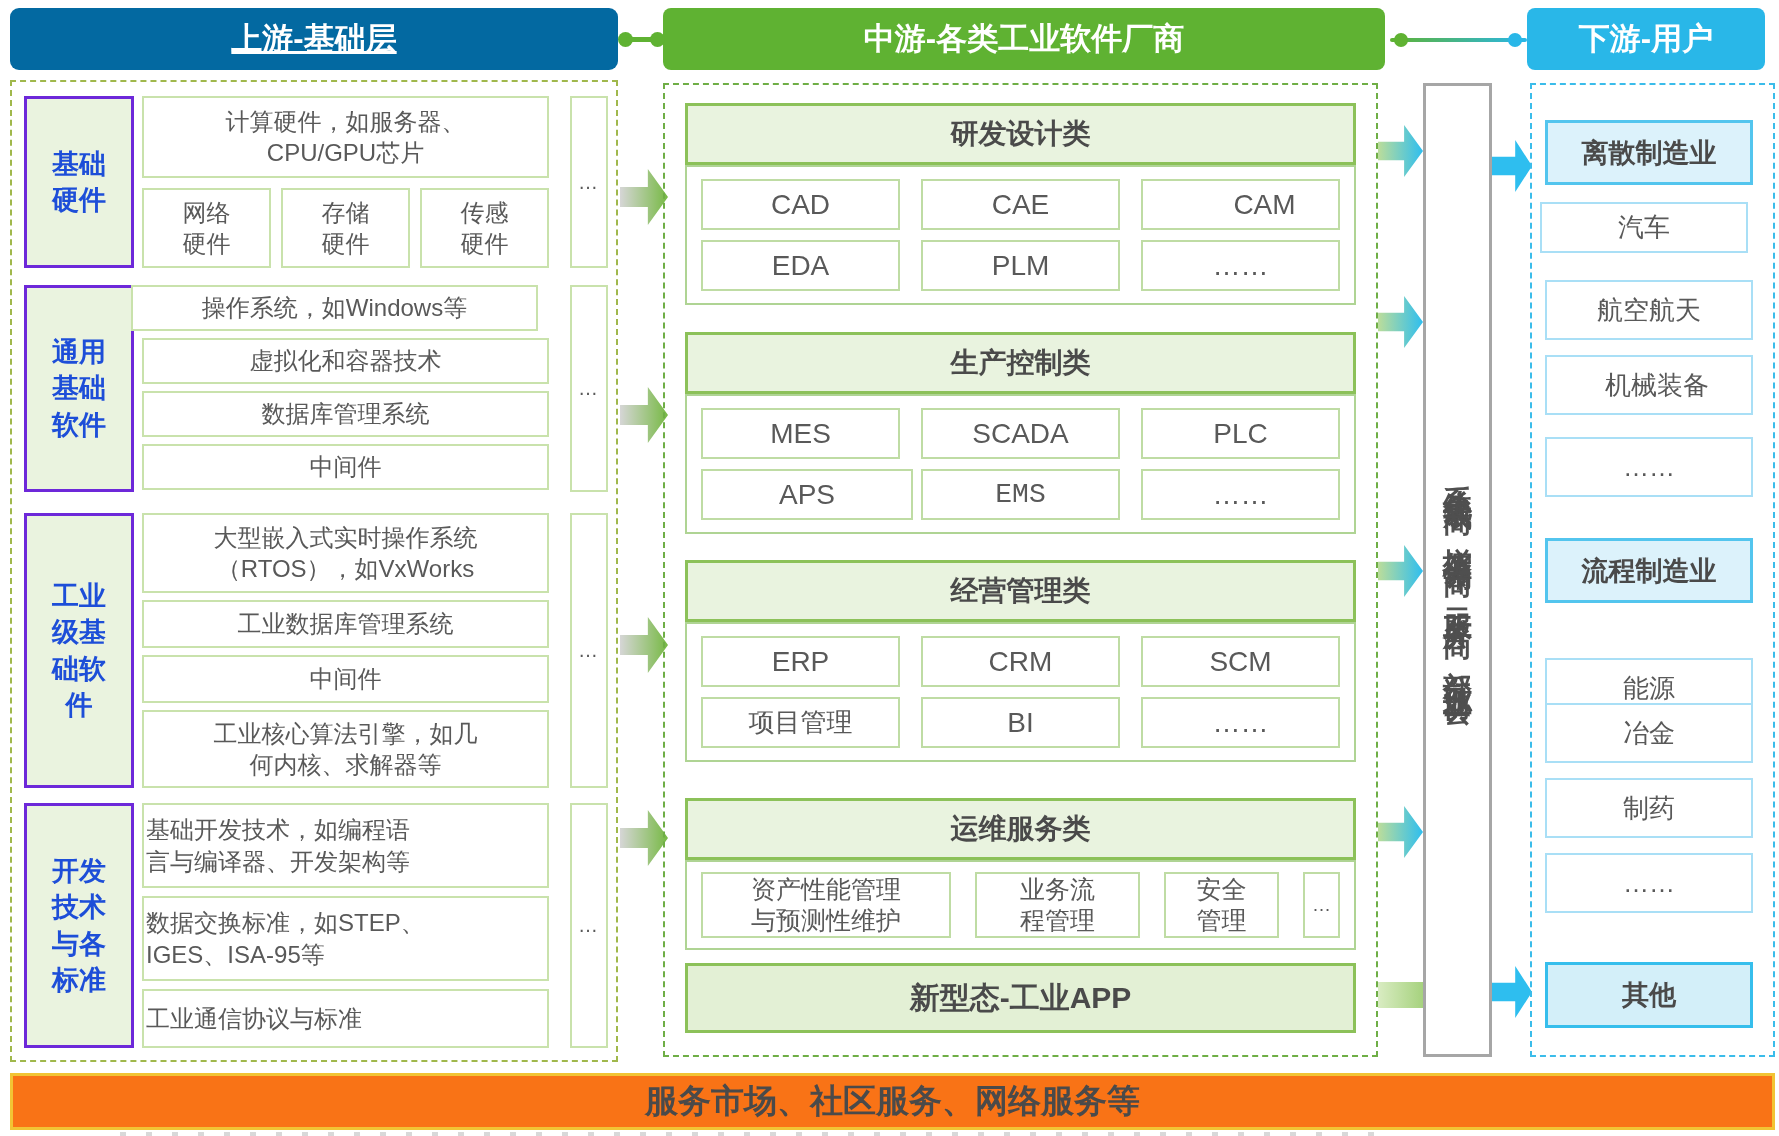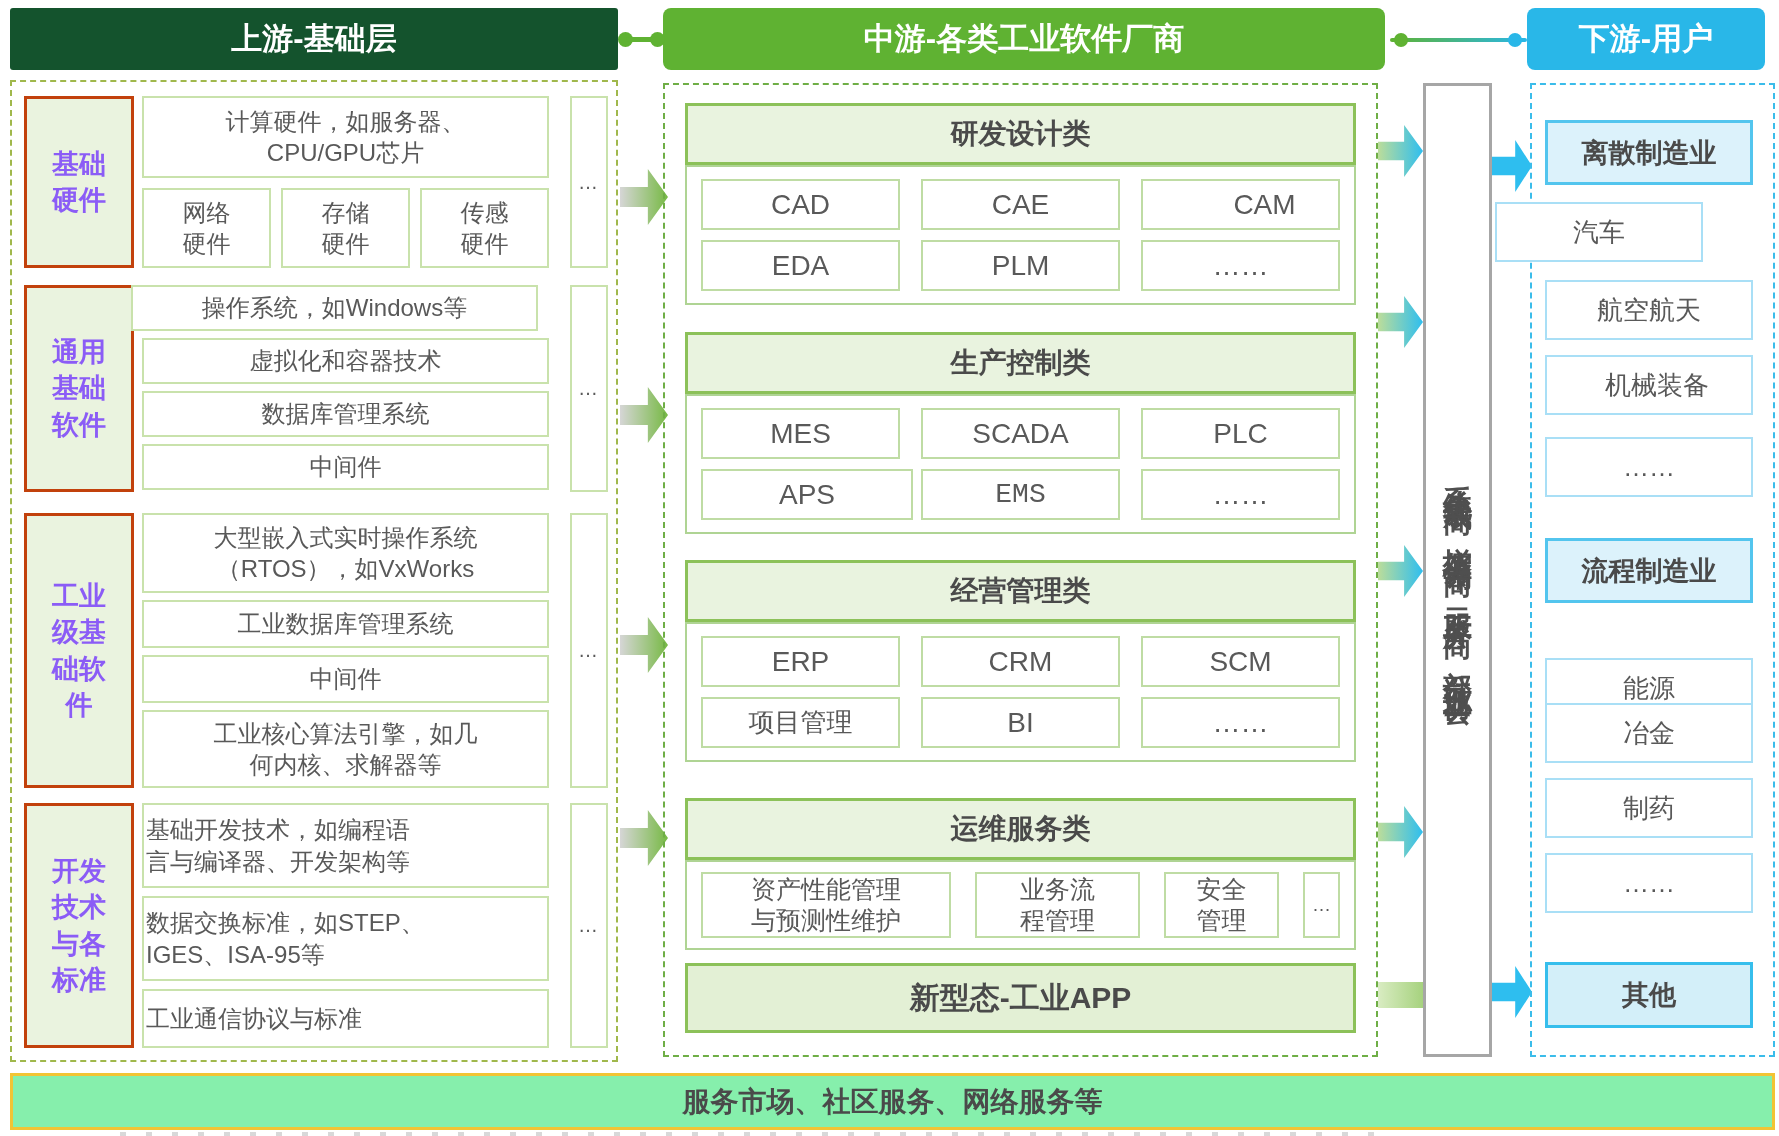--- a/index.html
+++ b/index.html
@@ -4,36 +4,36 @@
 <style>
   html,body{margin:0;padding:0;background:#fff;}
   .canvas{position:relative;width:1779px;height:1136px;background:#fff;overflow:hidden;
           font-family:"Liberation Sans","DejaVu Sans",sans-serif;color:#4f4f4f;}
   .abs{position:absolute;box-sizing:border-box;}
   .flexc{display:flex;align-items:center;justify-content:center;text-align:center;}
   .pre{white-space:pre-line;}
 
   
   .hdr{color:#fff;font-weight:bold;font-size:31px;border-radius:8px;}
-  .hdr-left{background:#14532d;border-radius:3px;}
+  .hdr-left{background:#0369a1;border-radius:9px;text-decoration:underline;}
   .hdr-mid{background:#5fb232;}
   .hdr-right{background:#29b7e8;}
 
   
   .dot{border-radius:50%;}
   .link-line{height:5px;border-radius:3px;}
 
   
   .panel-left{border:2px dashed #a0b84c;}
   .panel-mid{border:2px dashed #6fae46;}
   .panel-right{border:2px dashed #3bbcea;}
 
   
-  .lbl{background:#eaf3df;border:3px solid #c2410c;font-weight:bold;font-size:27px;
-       line-height:1.35;color:#8b5cf6;}
+  .lbl{background:#eaf3df;border:3px solid #6d28d9;font-weight:bold;font-size:27px;
+       line-height:1.35;color:#1d4ed8;}
   .litem{background:#fff;border:2px solid #c9e2ac;font-size:24px;color:#595959;line-height:1.3;}
   .ta-l{justify-content:flex-start;text-align:left;padding-left:2px;}
   .dots-box{background:#fff;border:2px solid #c9e2ac;font-size:20px;color:#595959;letter-spacing:2px;}
 
   
   .mhdr{background:#e9f3df;border:3px solid #8cc159;font-weight:bold;font-size:28px;color:#4a4a4a;}
   .mwrap{background:#fff;border:2px solid #afd494;}
   .mcell{background:#fff;border:2px solid #bfdca4;font-size:28px;color:#595959;line-height:1.25;}
   .app-band{background:#e3f0d5;border:3px solid #8cc159;font-weight:bold;font-size:30px;color:#4a4a4a;}
 
@@ -47,21 +47,21 @@
   .ritem{background:#fff;border:2px solid #a9dff6;font-size:26px;color:#595959;}
 
   
   .arrow{clip-path:polygon(0 32%,58% 32%,58% 0,100% 50%,58% 100%,58% 68%,0 68%);}
   .arrow-gg{background:linear-gradient(90deg,#d6d6d6,#76b943);}
   .arrow-gc{background:linear-gradient(90deg,#bcdd9a,#2ebeef);}
   .arrow-c{background:#2ebeef;}
   .conn-rect{background:linear-gradient(90deg,#d9ecc2,#a6d27e);}
 
   
-  .foot{background:#86efac;border:3px solid #f2c434;font-weight:bold;font-size:28px;color:#4a4a4a;text-align:center;}
+  .foot{background:#f97316;border:3px solid #f2c434;font-weight:bold;font-size:33px;color:#4a4a4a;text-align:center;}
   .cut-strip{background:repeating-linear-gradient(90deg,#b9b9b9 0 6px,transparent 6px 26px);opacity:.55;}
 </style>
 </head>
 <body>
 
 <div class="canvas">
 
   <div class="abs hdr hdr-left flexc" style="left:10px;top:8px;width:608px;height:62px;">上游-基础层</div>
   <div class="abs hdr hdr-mid flexc" style="left:663px;top:8px;width:722px;height:62px;">中游-各类工业软件厂商</div>
   <div class="abs hdr hdr-right flexc" style="left:1527px;top:8px;width:238px;height:62px;">下游-用户</div>
@@ -175,21 +175,21 @@
   <div class="abs vbar flexc" style="left:1423px;top:83px;width:69px;height:974px;">
     <div class="vbar-text">系统集成商/增值分销商/云服务厂商/部分行业协会</div>
   </div>
 
   <div class="abs arrow arrow-c" style="left:1492px;top:140px;width:40px;height:52px;"></div>
   <div class="abs arrow arrow-c" style="left:1492px;top:966px;width:40px;height:52px;"></div>
 
   <div class="abs panel-right" style="left:1530px;top:83px;width:245px;height:974px;"></div>
 
   <div class="abs rhl flexc" style="left:1545px;top:120px;width:208px;height:65px;">离散制造业</div>
-  <div class="abs ritem flexc" style="left:1495px;top:202px;width:208px;height:60px;">汽车</div>
+  <div class="abs ritem flexc" style="left:1540px;top:202px;width:208px;height:51px;">汽车</div>
   <div class="abs ritem flexc" style="left:1545px;top:280px;width:208px;height:60px;">航空航天</div>
   <div class="abs ritem flexc" style="left:1545px;top:355px;width:208px;height:60px;padding-left:16px;">机械装备</div>
   <div class="abs ritem flexc" style="left:1545px;top:437px;width:208px;height:60px;">……</div>
 
   <div class="abs rhl flexc" style="left:1545px;top:538px;width:208px;height:65px;">流程制造业</div>
   <div class="abs ritem flexc" style="left:1545px;top:658px;width:208px;height:60px;">能源</div>
   <div class="abs ritem flexc" style="left:1545px;top:703px;width:208px;height:60px;">冶金</div>
   <div class="abs ritem flexc" style="left:1545px;top:778px;width:208px;height:60px;">制药</div>
   <div class="abs ritem flexc" style="left:1545px;top:853px;width:208px;height:60px;">……</div>
 

